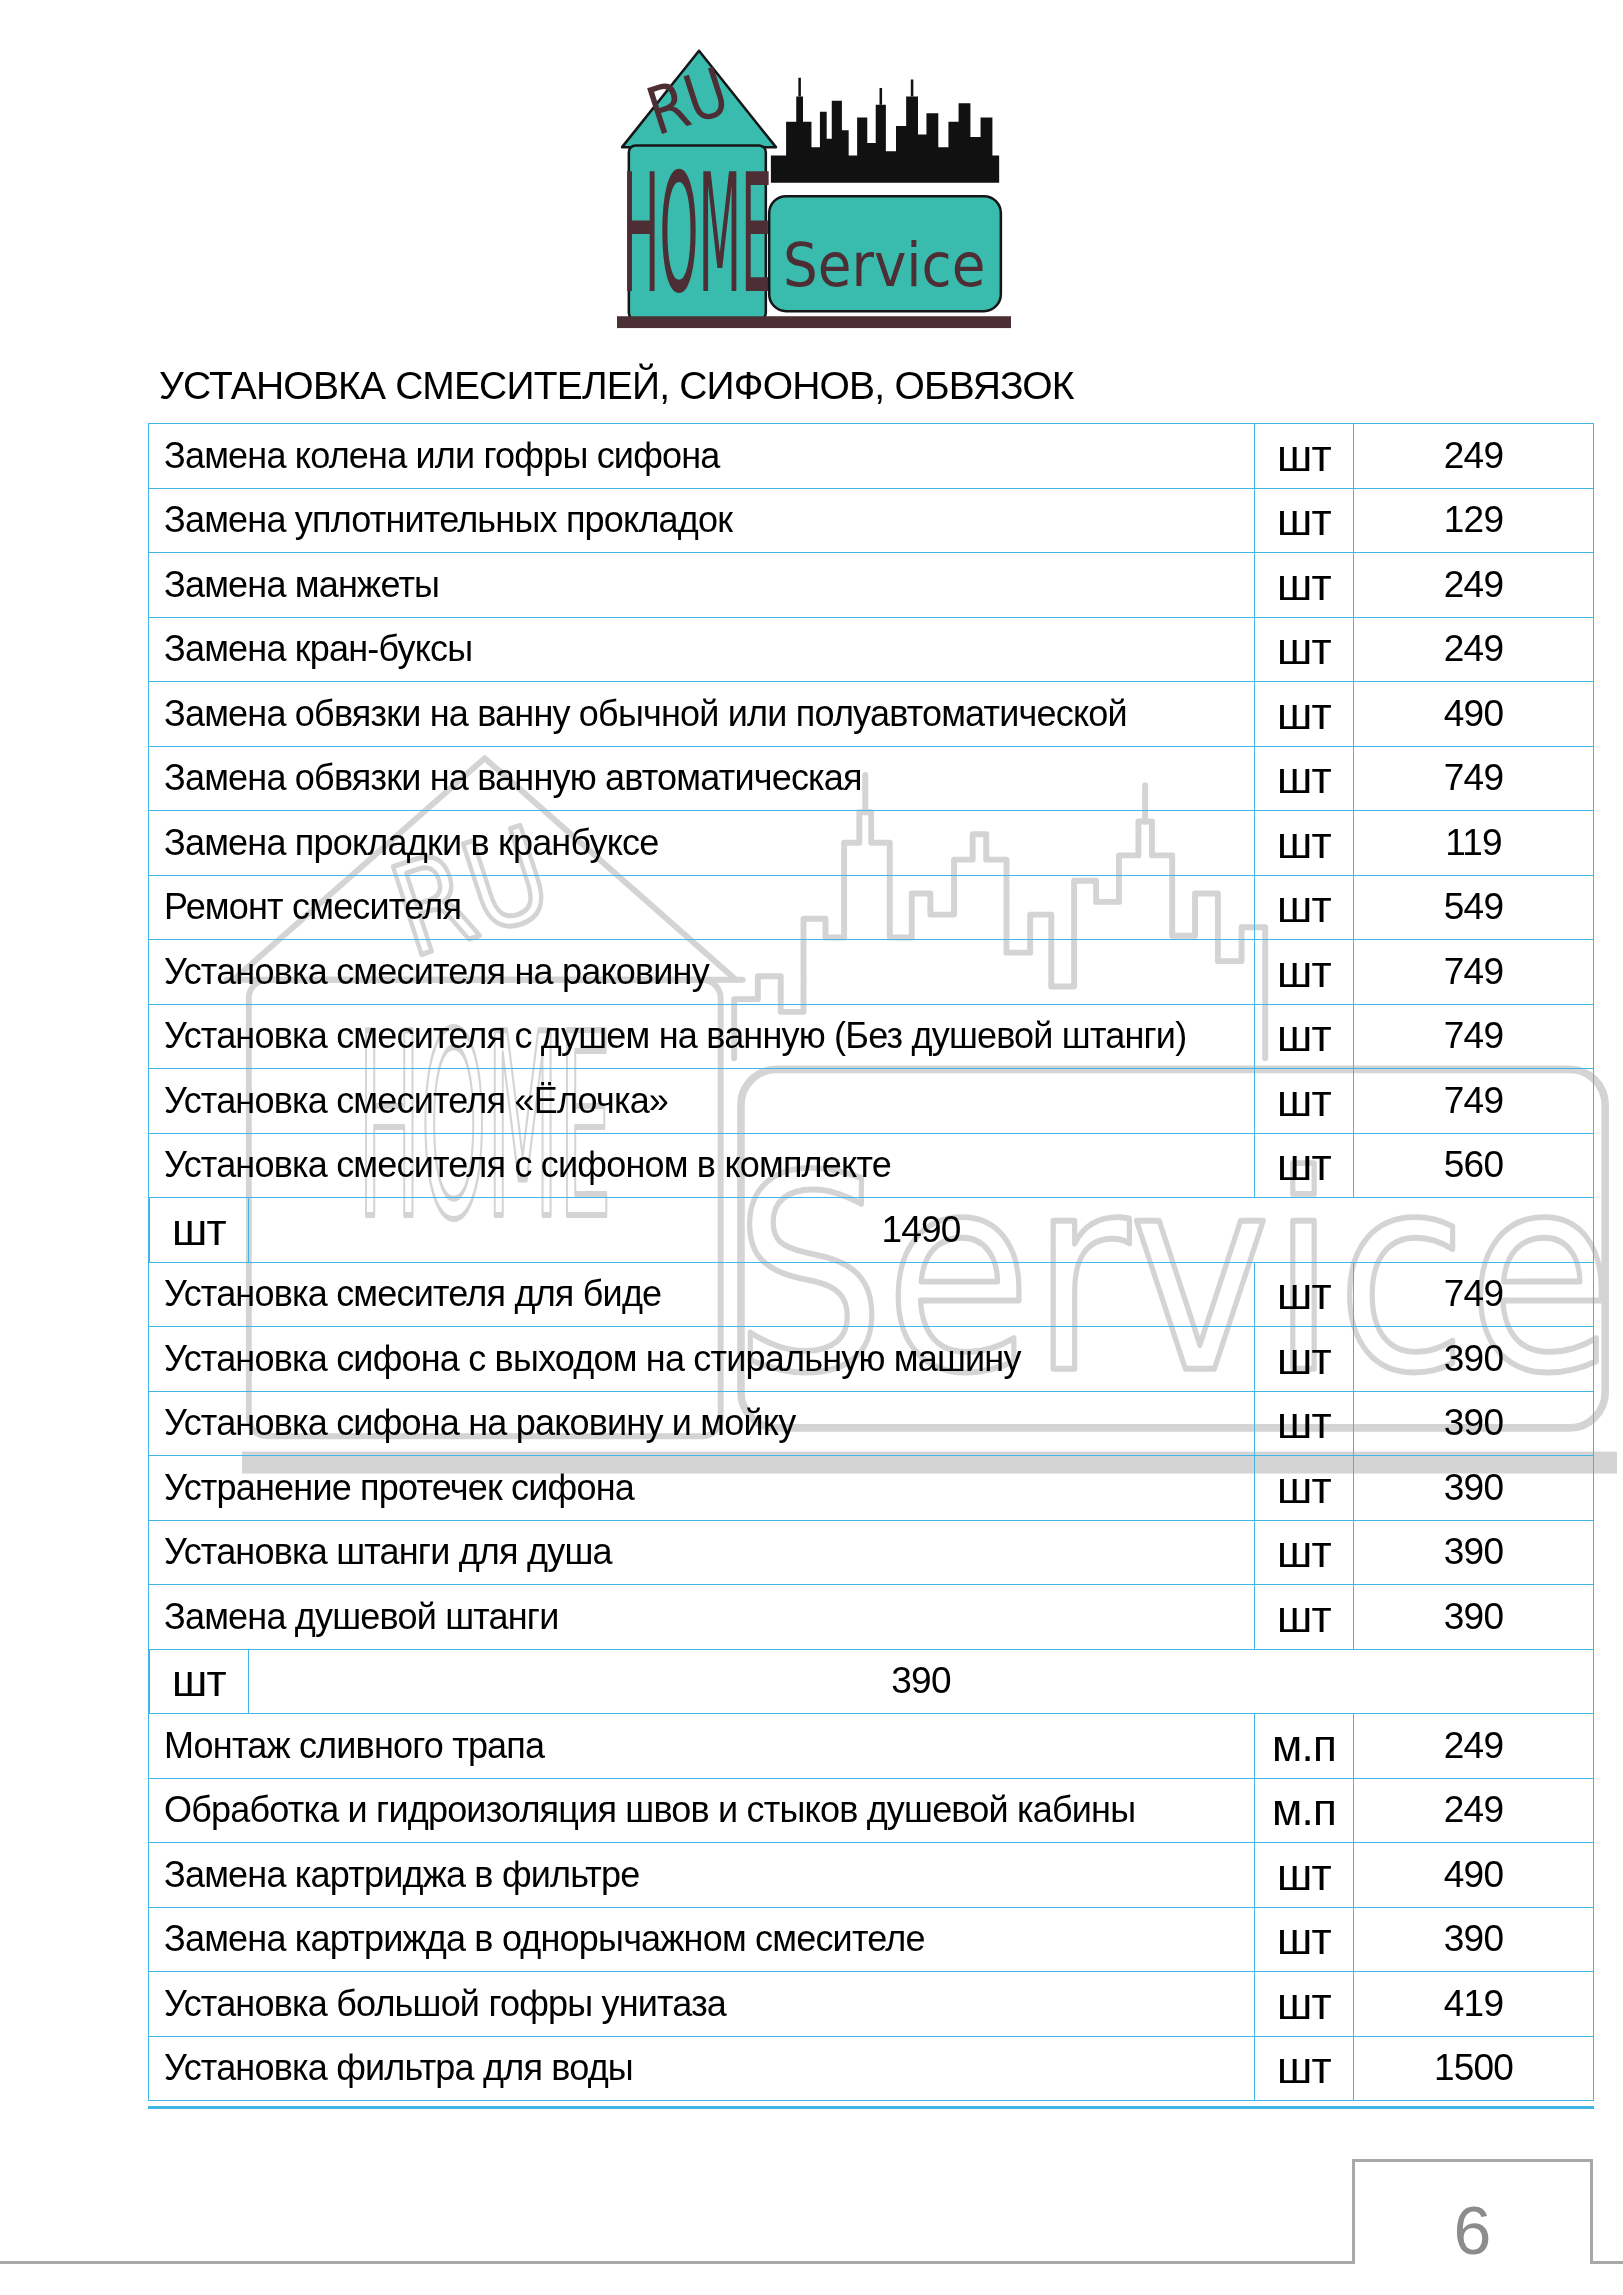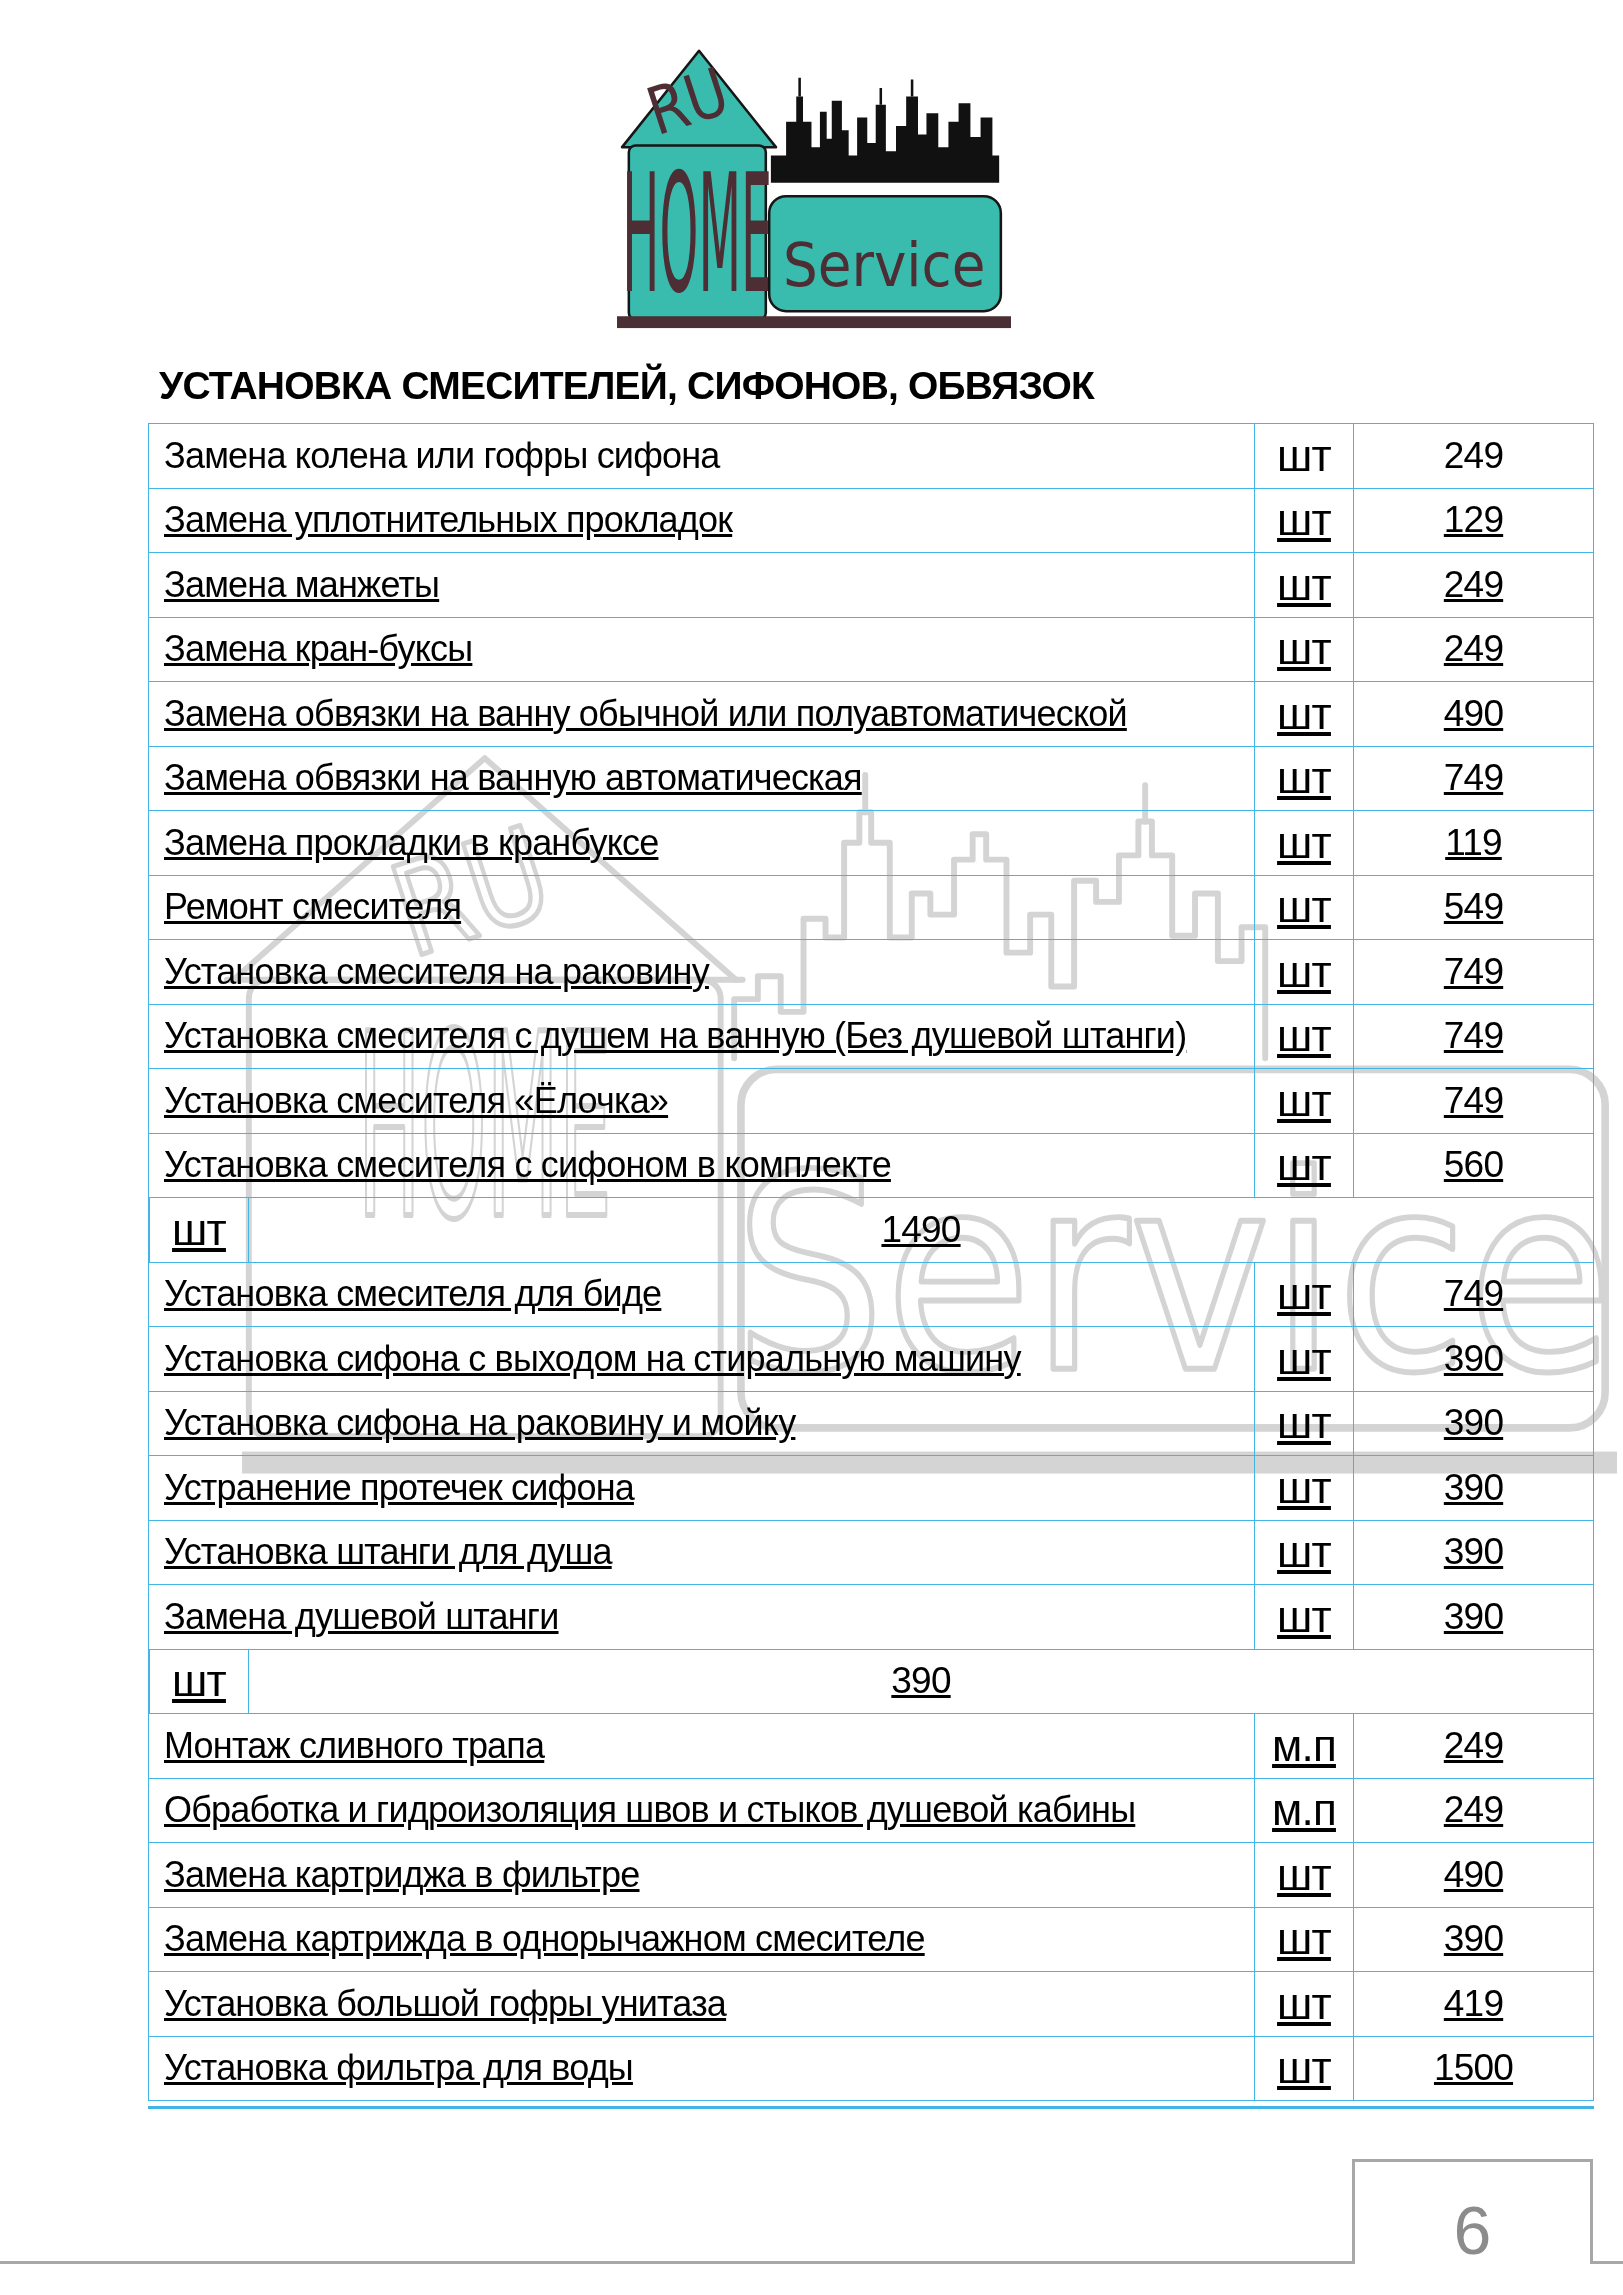--- a/index.html
+++ b/index.html
@@ -7,30 +7,30 @@
     width:1624px;height:2295px;position:relative;background:#ffffff;
     font-family:"Liberation Sans",sans-serif;color:#000;overflow:hidden;
   }
   
   .logo{position:absolute;left:617px;top:37px;width:394px;height:293px;}
   
   .watermark{position:absolute;left:193px;top:741px;width:1424px;height:748px;z-index:0;}
   
   .section-title{
     position:absolute;left:159px;top:364px;font-size:39px;letter-spacing:-0.8px;
-    white-space:nowrap;z-index:2;font-weight:bold;
+    white-space:nowrap;z-index:2;
   }
   
   .price-table{
     position:absolute;left:148px;top:423px;width:1446px;height:1678px;
     box-sizing:border-box;border:1.7px solid #41b6e6;display:flex;flex-direction:column;
     z-index:1;background:transparent;
   }
   .row{flex:1;display:flex;align-items:center;box-sizing:border-box;min-height:0;}
-  .row + .row{border-top:1.7px solid #41b6e6;text-decoration:underline;}
+  .row + .row{border-top:1.7px solid #41b6e6;}
   .cell{box-sizing:border-box;height:100%;display:flex;align-items:center;}
   .cell.name{flex:0 0 1105px;padding-left:15px;font-size:36px;letter-spacing:-0.8px;overflow:hidden;white-space:nowrap;}
   .row.small .cell.name{font-size:36px;}
   .cell.unit{flex:0 0 99px;border-left:1.7px solid #41b6e6;justify-content:center;font-size:44px;letter-spacing:-0.8px;}
   .cell.price{flex:1;border-left:1.7px solid #41b6e6;justify-content:center;font-size:37px;letter-spacing:-0.8px;text-align:right;}
   .table-bottom-line{
     position:absolute;left:148px;top:2106px;width:1446px;height:2.5px;background:#41b6e6;z-index:1;
   }
   
   .footer-line-left{position:absolute;left:0;top:2261px;width:1355px;height:3.4px;background:#a8a8a8;}

